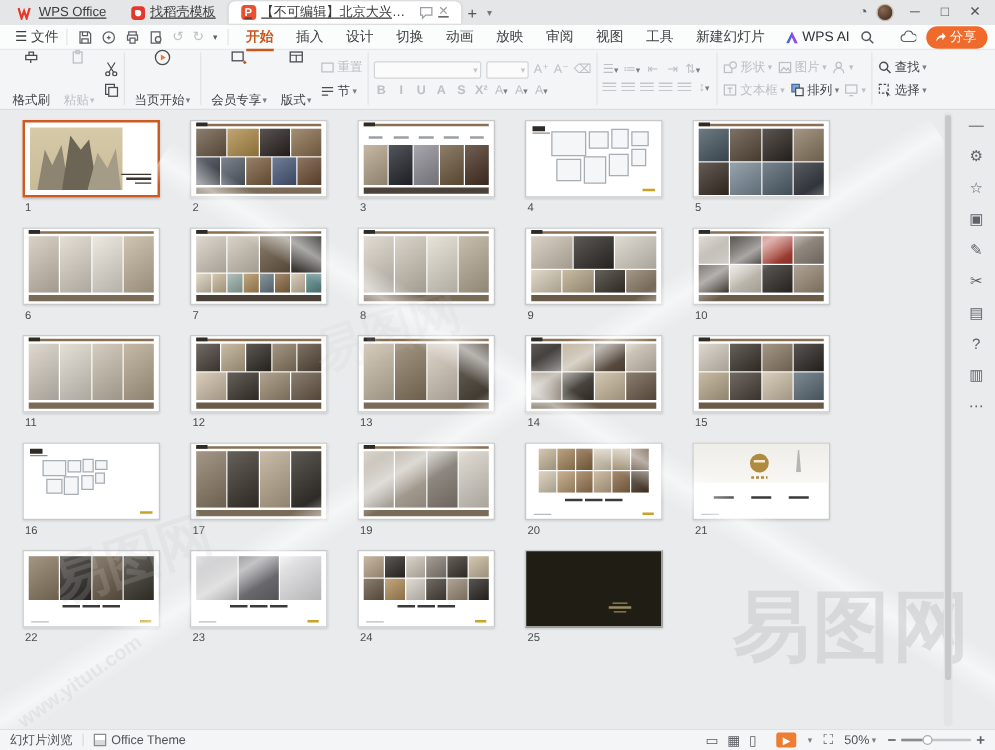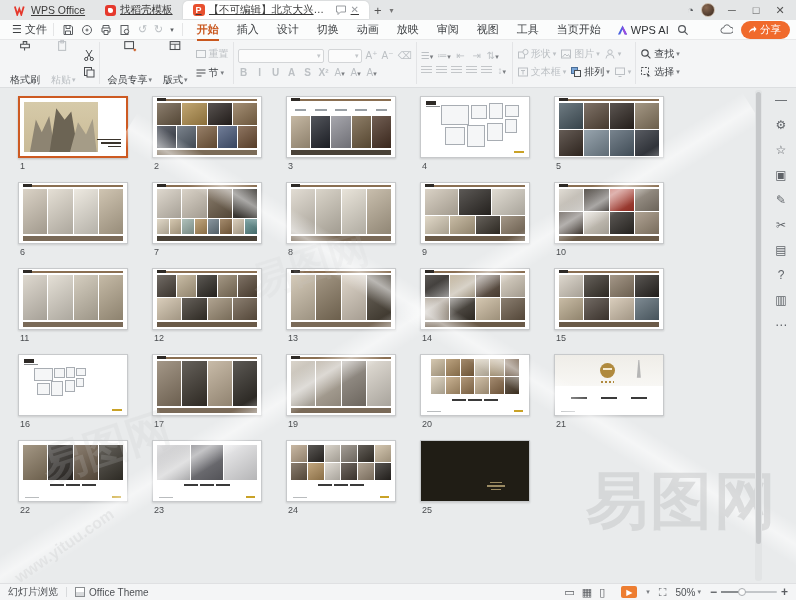--- a/index.html
+++ b/index.html
@@ -200,21 +200,21 @@
     <div class="menu-tabs">
         <div class="menu-tab active">开始</div>
         <div class="menu-tab">插入</div>
         <div class="menu-tab">设计</div>
         <div class="menu-tab">切换</div>
         <div class="menu-tab">动画</div>
         <div class="menu-tab">放映</div>
         <div class="menu-tab">审阅</div>
         <div class="menu-tab">视图</div>
         <div class="menu-tab">工具</div>
-        <div class="menu-tab">当页开始</div>
+        <div class="menu-tab">新建幻灯片</div>
       </div>
     <div class="ai-chip">
       <svg width="11" height="10" viewBox="0 0 12 10">
           <path d="M6 0 L11 10 H8.5 L6 4.5 L3.5 10 H1 Z" fill="#4a63e0"></path>
           <path d="M6 0 L11 10 H8.5 L6 4.5 Z" fill="#9a4ae0"></path>
         </svg>
       <span>WPS AI</span>
     </div>
     <svg class="search-mini ico12" width="11" height="11" viewBox="0 0 12 12">
         <circle cx="5" cy="5" r="3.4" fill="none" stroke="#55585c" stroke-width="1.2"></circle>
@@ -257,20 +257,32 @@
             <circle cx="3.2" cy="10" r="1.6" fill="none" stroke="#4a4d50"></circle>
             <circle cx="8.8" cy="10" r="1.6" fill="none" stroke="#4a4d50"></circle>
           </svg>
         <svg class="ico12" viewBox="0 0 12 12">
             <rect x="1.5" y="1.5" width="7" height="8" fill="none" stroke="#4a4d50"></rect>
             <rect x="4" y="4" width="7" height="7" fill="#f4f5f6" stroke="#4a4d50"></rect>
           </svg>
       </div>
     </div>
 
+    <div class="rgroup">
+      <div class="bigbtn">
+        <svg class="ico14" viewBox="0 0 16 16">
+            <circle cx="8" cy="8" r="6.5" fill="none" stroke="#4a4d50" stroke-width="1.2"></circle>
+            <path d="M6.5 5.2 L11 8 L6.5 10.8 Z" fill="#ed7d31"></path>
+          </svg>
+        <span class="lab">
+            <span>当页开始</span>
+            <span class="caret">▾</span>
+          </span>
+      </div>
+    </div>
 
     <div class="rgroup">
       <div class="bigbtn">
         <svg class="ico14" viewBox="0 0 16 16">
             <rect x="2" y="3" width="10" height="8" fill="none" stroke="#4a4d50" stroke-width="1.2"></rect>
             <path d="M12 12.5 h3 M13.5 11 v3" stroke="#c9571e" stroke-width="1.3"></path>
           </svg>
         <span class="lab">
             <span>会员专享</span>
             <span class="caret">▾</span>

